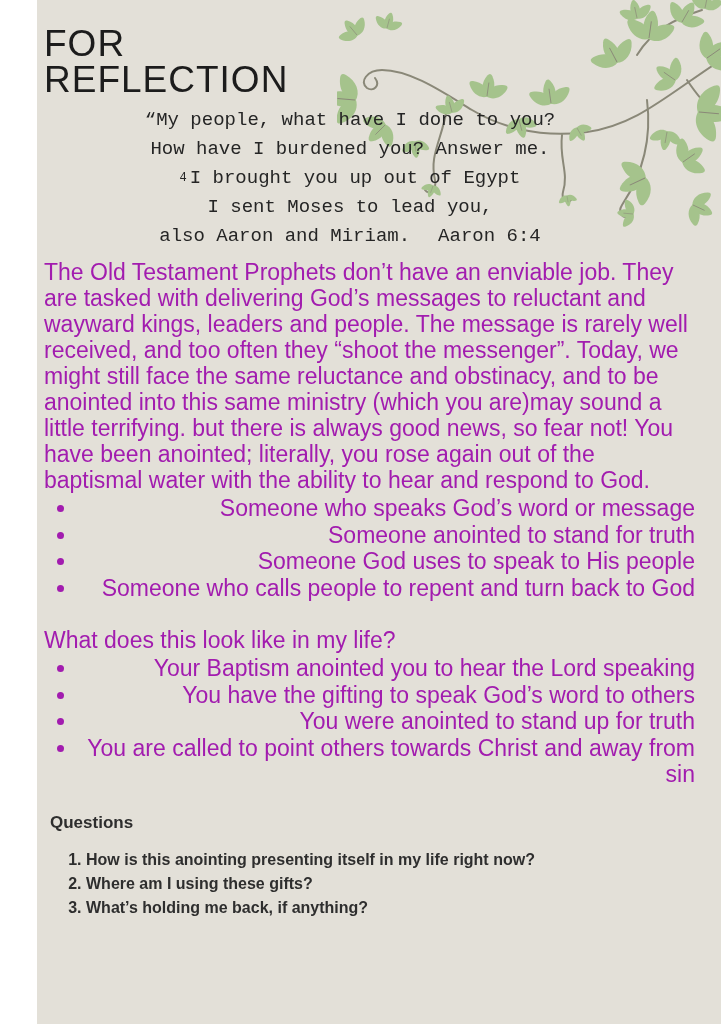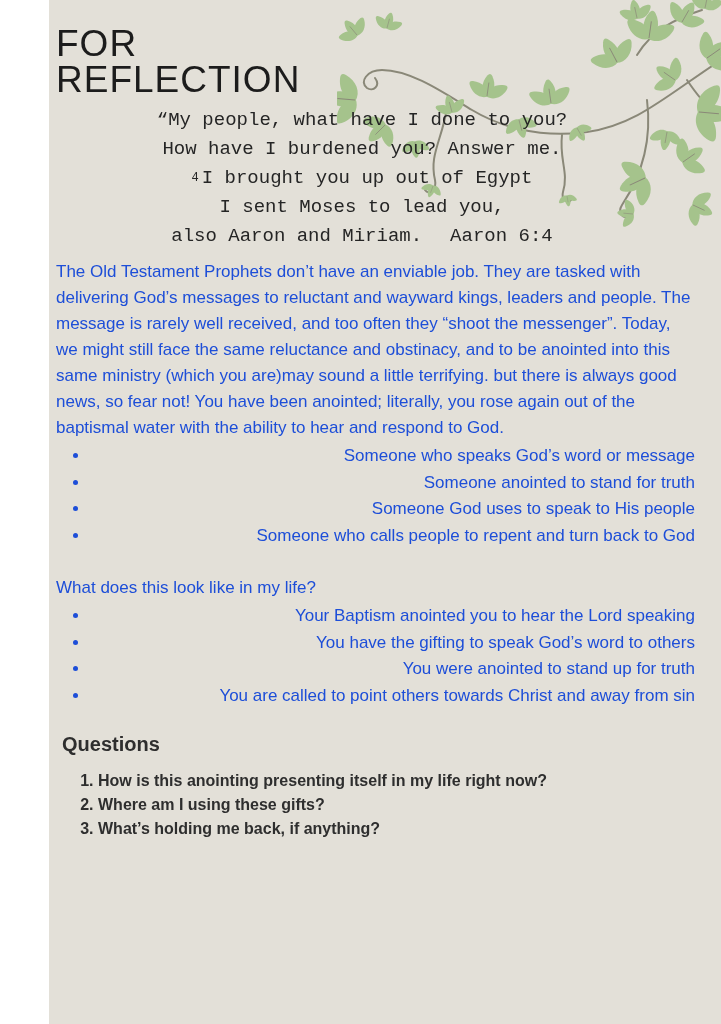--- a/index.html
+++ b/index.html
@@ -7,21 +7,20 @@
     width: 721px; height: 1024px;
     background: #ffffff;
     overflow: hidden;
     font-family: "Liberation Sans", sans-serif;
     position: relative;
   }
   .sheet {
     position: absolute;
     left: 37px; top: 0; right: 0; bottom: 0;
     background: #e3e0d8;
-    margin-left: 12px;
   }
   .vine {
     position: absolute;
     top: 0; right: 0;
     pointer-events: none;
   }
   .content {
     position: relative;
     padding: 26px 26px 0 7px;
   }
@@ -47,40 +46,40 @@
   .verse .vnum {
     font-size: 12px;
     vertical-align: 2px;
     margin-right: 3px;
   }
   .verse .ref {
     display: inline-block;
     margin-left: 28px;
   }
   .bodytext {
-    color: #1d4ed8;
-    font-size: 17px;
+    color: #a21caf;
+    font-size: 23px;
     line-height: 26px;
   }
   p.para {
     margin: 8px 0 0 0;
     max-width: 650px;
   }
   .qhead { margin: 0; }
   .qhead.spaced { margin-top: 26px; }
   ul.bullets {
     margin: 2px 0 0 0;
     padding-left: 34px;
     list-style: disc;
   }
   ul.bullets li { line-height: 26.5px; text-align: right; }
   .questions-head {
     margin: 22px 0 0 6px;
     font-weight: bold;
-    font-size: 20px;
+    font-size: 17px;
     line-height: 26px;
     color: #2e2e2e;
   }
   ol.qlist {
     margin: 12px 0 0 0;
     padding-left: 42px;
     color: #2e2e2e;
   }
   ol.qlist li {
     font-weight: bold;

